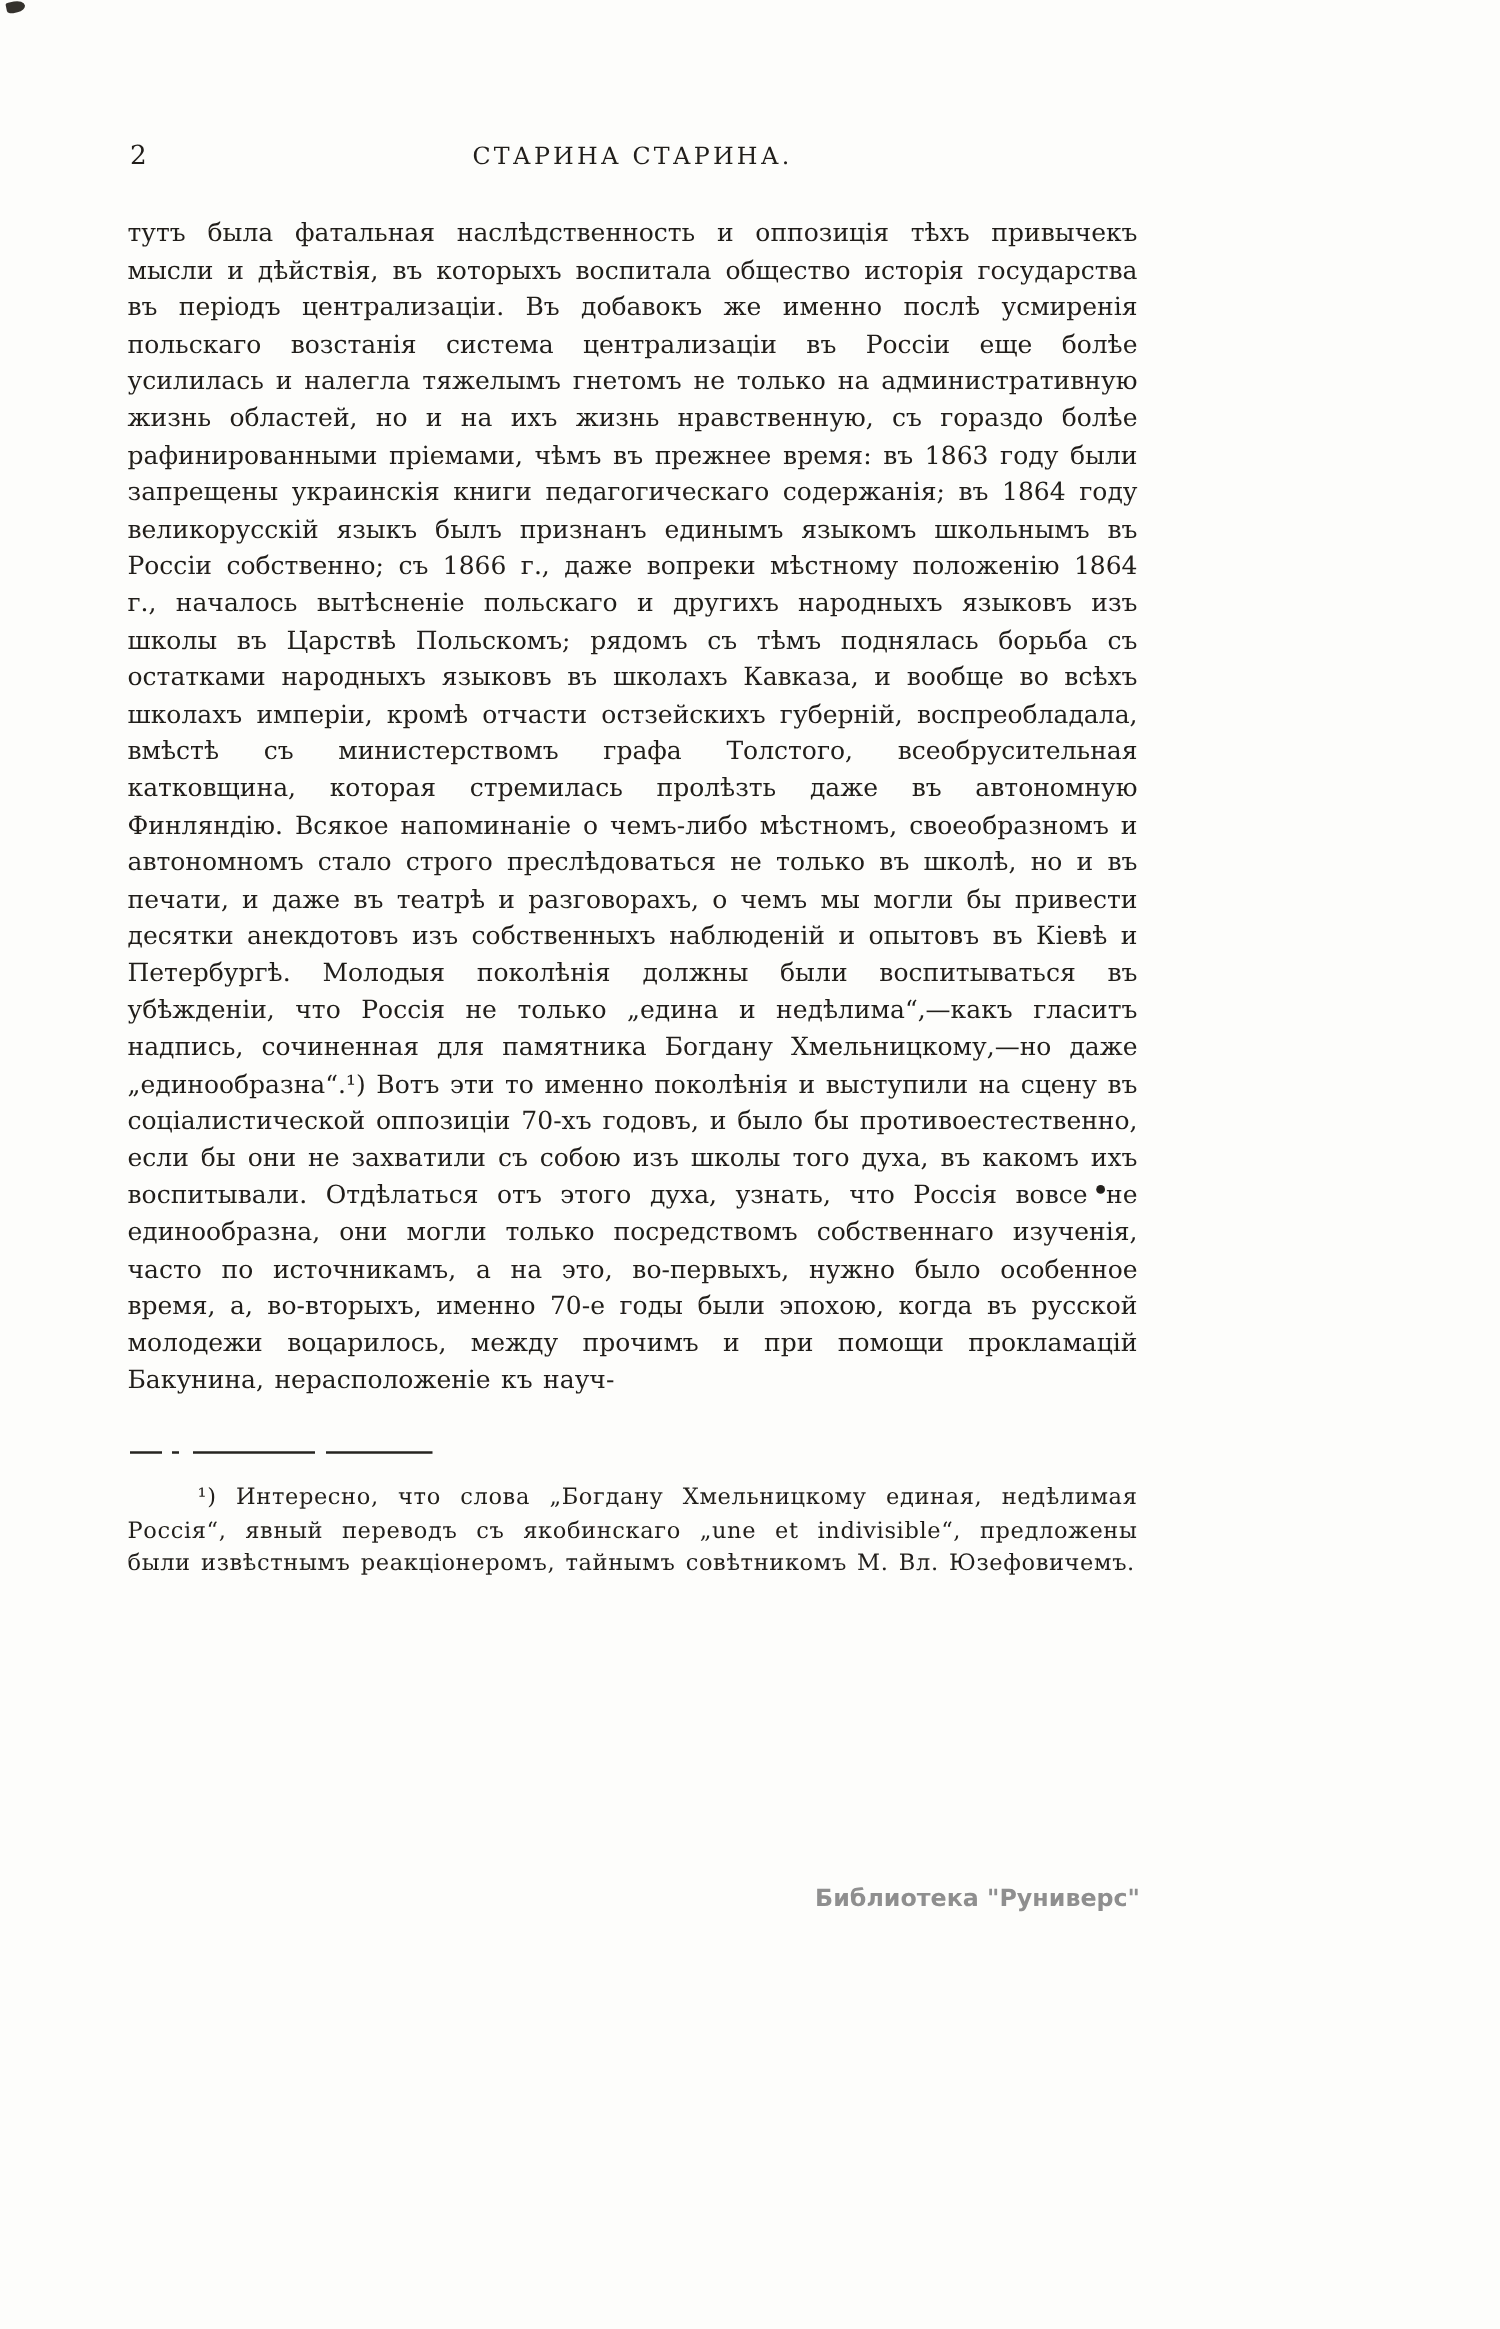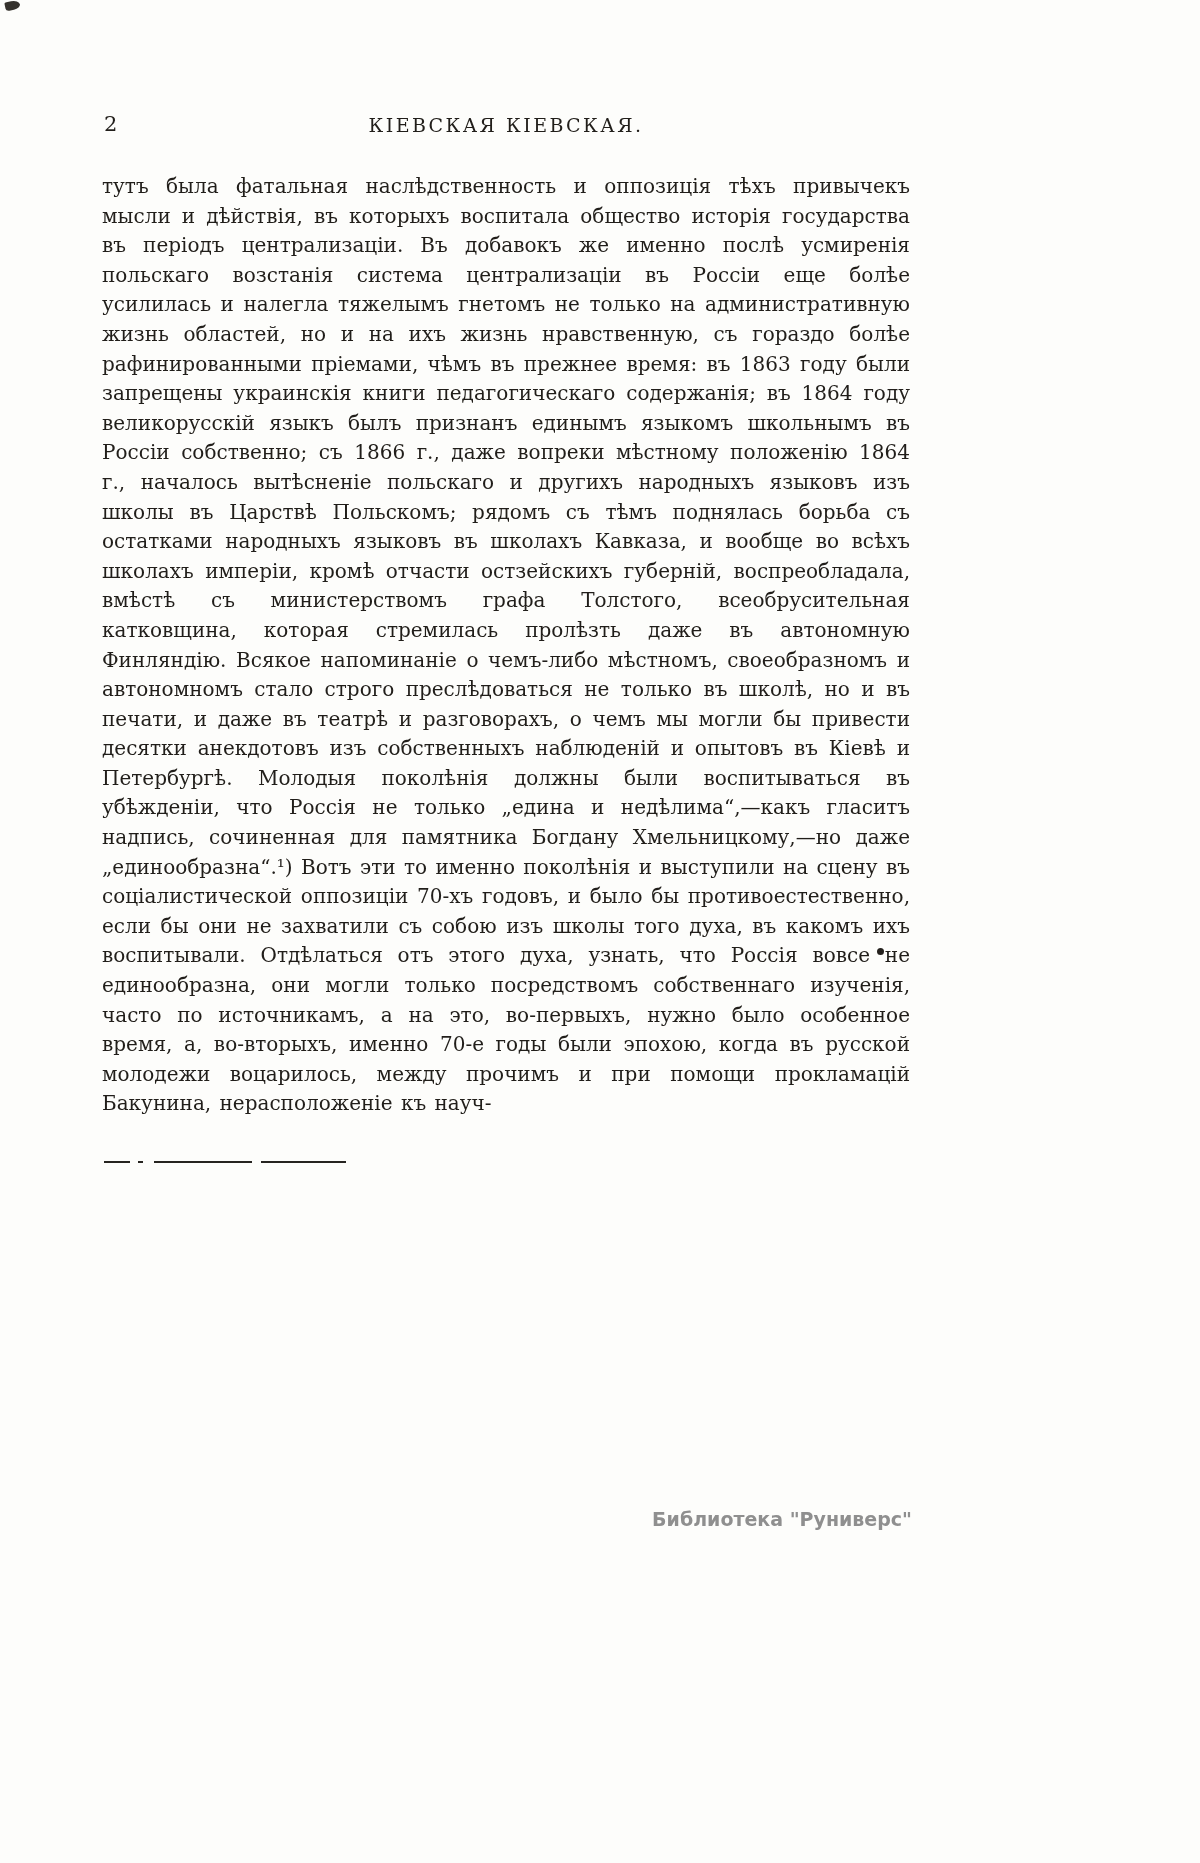--- a/index.html
+++ b/index.html
@@ -106,27 +106,28 @@
 
 <div class="page">
 
   <div class="speck-top-left"></div>
   <div class="speck-inline"></div>
 
   <div class="content">
 
     <header class="running-head">
       <span class="page-number">2</span>
-      <span class="journal-title">КІЕВСКАЯ КІЕВСКАЯ.</span>
+      <span class="journal-title">СТАРИНА СТАРИНА.</span>
     </header>
 
     <main>
       <p class="para">тутъ была фатальная наслѣдственность и оппозиція тѣхъ привычекъ мысли и дѣйствія, въ которыхъ воспитала общество исторія государства въ періодъ централизаціи. Въ добавокъ же именно послѣ усмиренія польскаго возстанія система централизаціи въ Россіи еще болѣе усилилась и налегла тяжелымъ гнетомъ не только на административную жизнь областей, но и на ихъ жизнь нравственную, съ гораздо болѣе рафинированными пріемами, чѣмъ въ прежнее время: въ 1863 году были запрещены украинскія книги педагогическаго содержанія; въ 1864 году великорусскій языкъ былъ признанъ единымъ языкомъ школьнымъ въ Россіи собственно; съ 1866 г., даже вопреки мѣстному положенію 1864 г., началось вытѣсненіе польскаго и другихъ народныхъ языковъ изъ школы въ Царствѣ Польскомъ; рядомъ съ тѣмъ поднялась борьба съ остатками народныхъ языковъ въ школахъ Кавказа, и вообще во всѣхъ школахъ имперіи, кромѣ отчасти остзейскихъ губерній, воспреобладала, вмѣстѣ съ министерствомъ графа Толстого, всеобрусительная катковщина, которая стремилась пролѣзть даже въ автономную Финляндію. Всякое напоминаніе о чемъ-либо мѣстномъ, своеобразномъ и автономномъ стало строго преслѣдоваться не только въ школѣ, но и въ печати, и даже въ театрѣ и разговорахъ, о чемъ мы могли бы привести десятки анекдотовъ изъ собственныхъ наблюденій и опытовъ въ Кіевѣ и Петербургѣ. Молодыя поколѣнія должны были воспитываться въ убѣжденіи, что Россія не только „едина и недѣлима“,—какъ гласитъ надпись, сочиненная для памятника Богдану Хмельницкому,—но даже „единообразна“.¹) Вотъ эти то именно поколѣнія и выступили на сцену въ соціалистической оппозиціи 70-хъ годовъ, и было бы противоестественно, если бы они не захватили съ собою изъ школы того духа, въ какомъ ихъ воспитывали. Отдѣлаться отъ этого духа, узнать, что Россія вовсе не единообразна, они могли только посредствомъ собственнаго изученія, часто по источникамъ, а на это, во-первыхъ, нужно было особенное время, а, во-вторыхъ, именно 70-е годы были эпохою, когда въ русской молодежи воцарилось, между прочимъ и при помощи прокламацій Бакунина, нерасположеніе къ науч-</p>
     </main>
 
     <div class="footnote-rule"></div>
 
+    <p class="footnote"><span>¹)</span> <span>Интересно, что слова „Богдану Хмельницкому единая, недѣлимая Россія“, явный переводъ съ якобинскаго „une et indivisible“, предложены были извѣстнымъ реакціонеромъ, тайнымъ совѣтникомъ М. Вл. Юзефовичемъ.</span></p>
 
   </div>
 
   <div class="watermark">Библиотека "Руниверс"</div>
 
 </div>
 
 </body></html>

